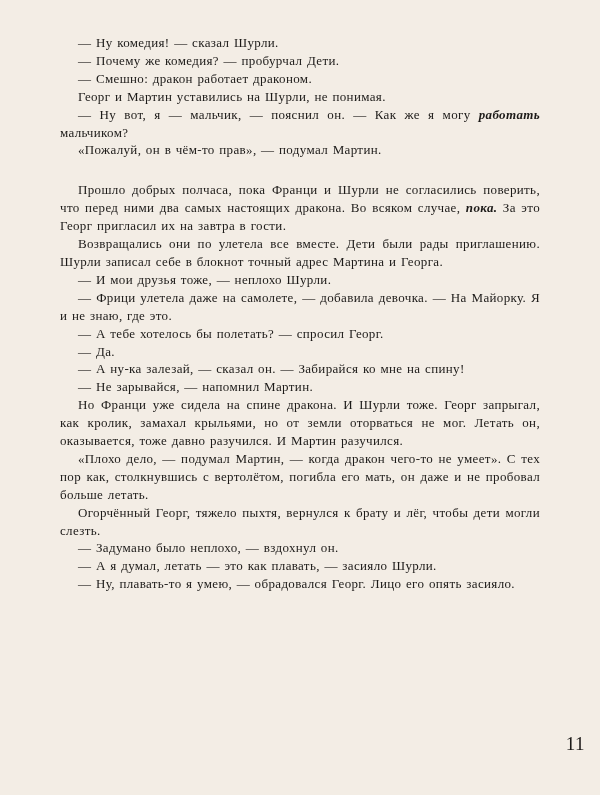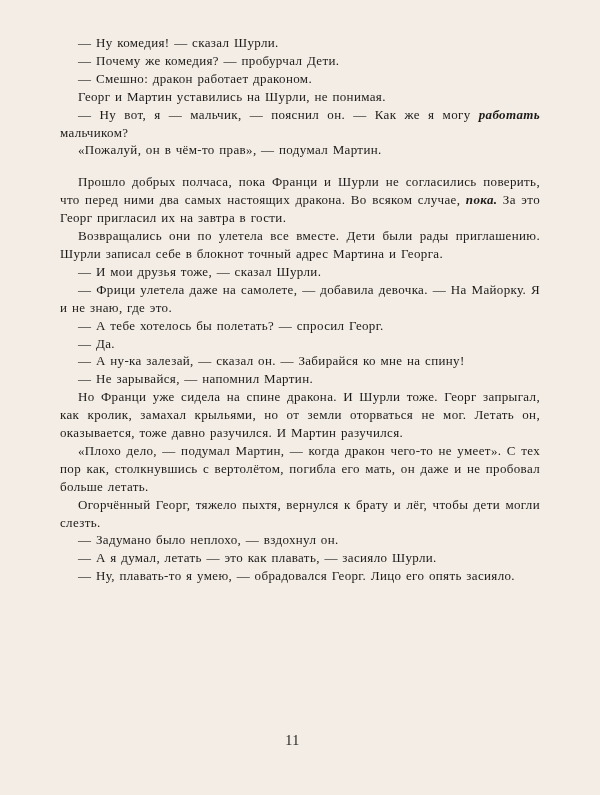--- a/index.html
+++ b/index.html
@@ -14,43 +14,43 @@
     position: absolute;
     left: 60px; top: 34px;
     width: 480px;
     font-size: 13px;
     line-height: 17.9px;
     text-align: justify;
     letter-spacing: 0.35px;
     word-spacing: 1px;
   }
   .page-text p { margin: 0; text-indent: 18px; text-align-last: left; }
-  .page-text p.gap { margin-top: 14px; }
+  .page-text p.gap { margin-top: 22px; }
   .page-text b { font-weight: bold; font-style: italic; }
   .page-number {
     position: absolute;
     left: 0; width: 585px; top: 733px;
-    text-align: center;
-    font-size: 14px;
+    text-align: right;
+    font-size: 19px;
     letter-spacing: 0.5px;
   }
 </style>
 </head>
 <body>
 
 <div class="page-text">
   <p>— Ну комедия! — сказал Шурли.</p>
   <p>— Почему же комедия? — пробурчал Дети.</p>
   <p>— Смешно: дракон работает драконом.</p>
   <p>Георг и Мартин уставились на Шурли, не понимая.</p>
   <p><span>— Ну вот, я — мальчик, — пояснил он. — Как же я могу </span><b>работать</b><span> мальчиком?</span></p>
   <p>«Пожалуй, он в чём-то прав», — подумал Мартин.</p>
   <p class="gap"><span>Прошло добрых полчаса, пока Франци и Шурли не согласились поверить, что перед ними два самых настоящих дракона. Во всяком случае, </span><b>пока.</b><span> За это Георг пригласил их на завтра в гости.</span></p>
   <p>Возвращались они по улетела все вместе. Дети были рады приглашению. Шурли записал себе в блокнот точный адрес Мартина и Георга.</p>
-  <p>— И мои друзья тоже, — сказал Шурли.</p>
+  <p>— И мои друзья тоже, — неплохо Шурли.</p>
   <p>— Фрици улетела даже на самолете, — добавила девочка. — На Майорку. Я и не знаю, где это.</p>
   <p>— А тебе хотелось бы полетать? — спросил Георг.</p>
   <p>— Да.</p>
   <p>— А ну-ка залезай, — сказал он. — Забирайся ко мне на спину!</p>
   <p>— Не зарывайся, — напомнил Мартин.</p>
   <p>Но Франци уже сидела на спине дракона. И Шурли тоже. Георг запрыгал, как кролик, замахал крыльями, но от земли оторваться не мог. Летать он, оказывается, тоже давно разучился. И Мартин разучился.</p>
   <p>«Плохо дело, — подумал Мартин, — когда дракон чего-то не умеет». С тех пор как, столкнувшись с вертолётом, погибла его мать, он даже и не пробовал больше летать.</p>
   <p>Огорчённый Георг, тяжело пыхтя, вернулся к брату и лёг, чтобы дети могли слезть.</p>
   <p>— Задумано было неплохо, — вздохнул он.</p>
   <p>— А я думал, летать — это как плавать, — засияло Шурли.</p>

